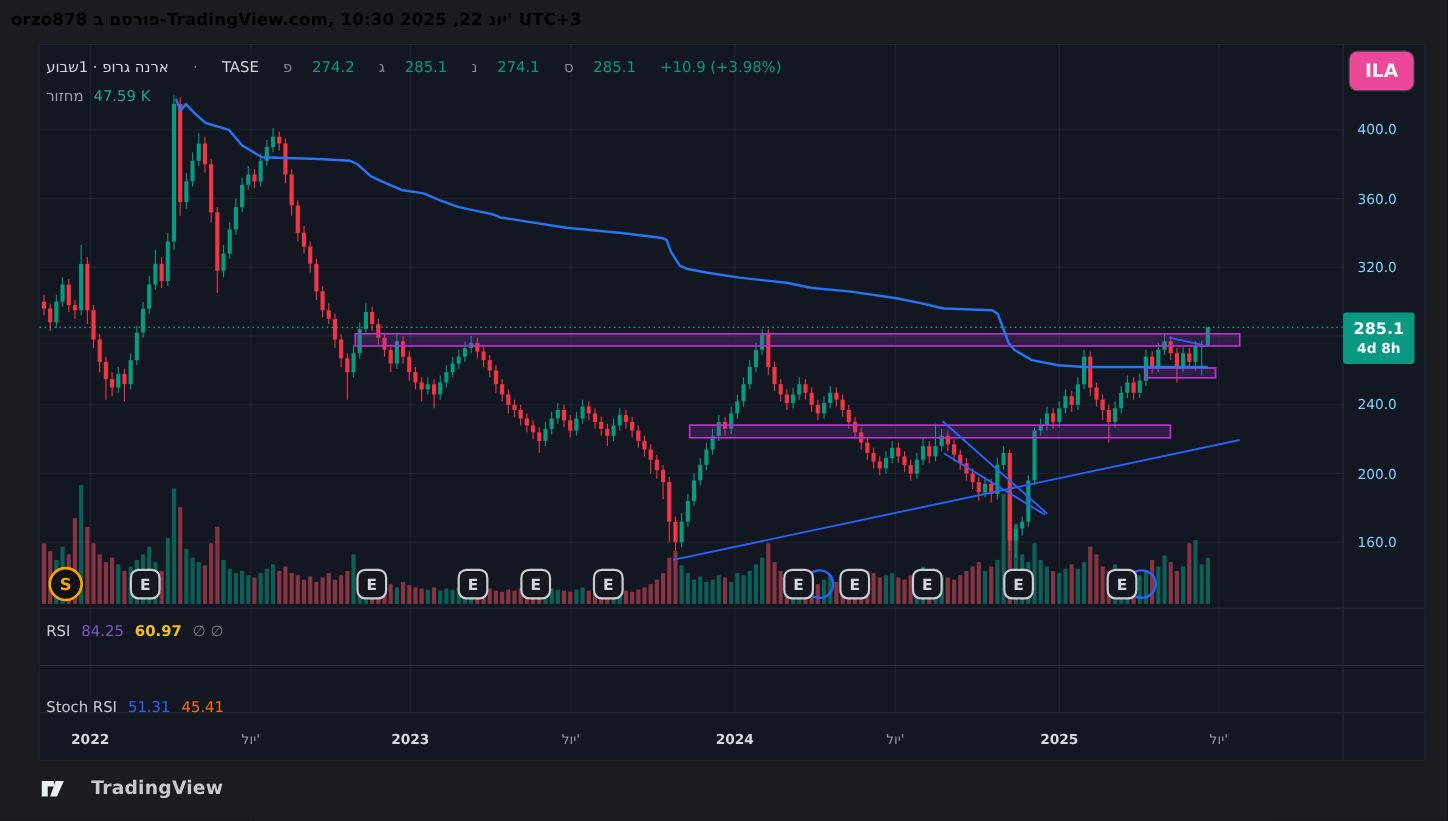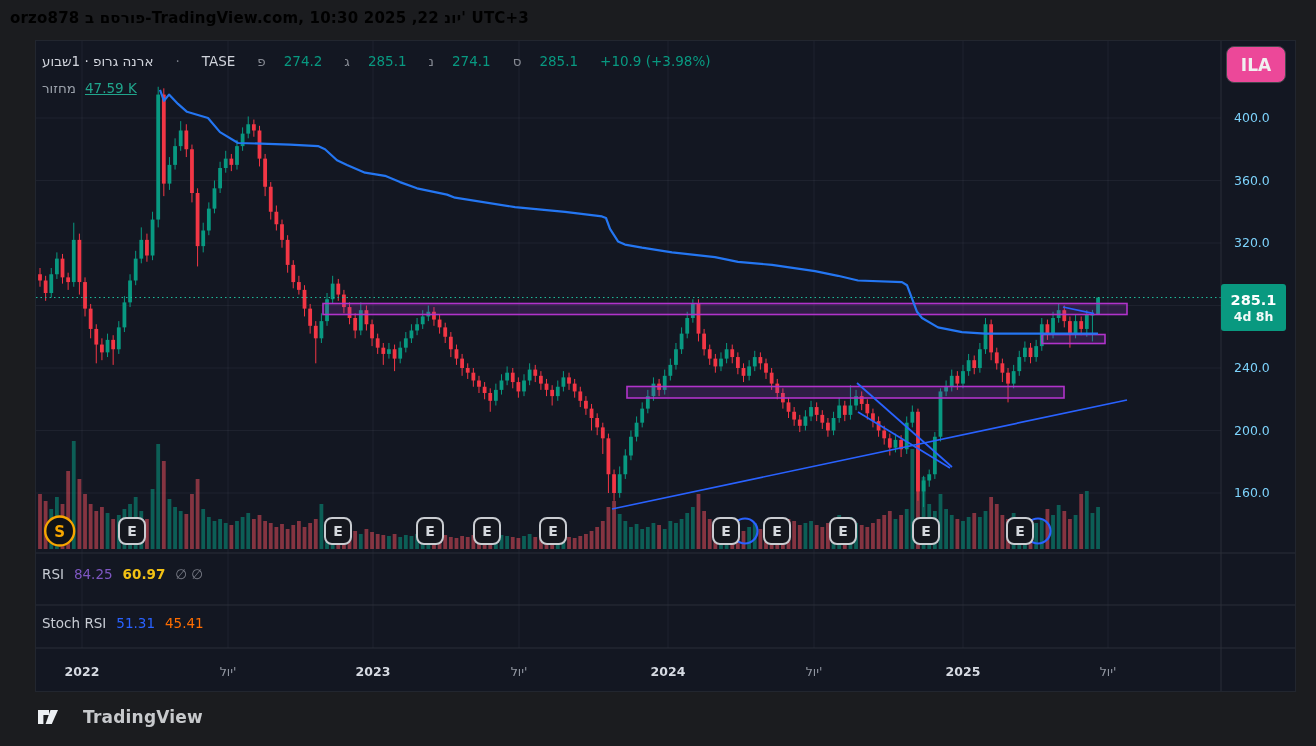--- a/index.html
+++ b/index.html
@@ -10,21 +10,21 @@
   .chart-panel { position:absolute; left:35px; top:40px; width:1261px; height:652px;
     background:#131722; border:1px solid #22262f; }
   .chart-svg { position:absolute; left:35px; top:40px; }
   .legend { position:absolute; left:42px; top:53px; font-size:13.5px; color:#d1d4dc;
     display:flex; align-items:center; gap:22px; direction:ltr; white-space:nowrap; }
   .legend .sep { color:#787b86; }
   .legend .ohlc-key { color:#868a93; margin-right:-4px; }
   .legend .val-up { color:#089981; }
   .legend2 { position:absolute; left:42px; top:80px; font-size:13.5px; color:#9aa0aa;
     display:flex; gap:9px; align-items:center; }
-  .legend2 .vol-val { color:#20a58c;text-decoration:underline; }
+  .legend2 .vol-val { color:#20a58c; }
   .symbol-badge { position:absolute; left:1226px; top:46px; width:60px; height:37px;
     background:#ec4899; border:1px solid #43464d; border-radius:8px; color:#f0f0f0;
     font-size:17px; font-weight:700; display:flex; align-items:center; justify-content:center; }
   .price-badge { position:absolute; left:1221px; top:284px; width:65px; height:47px;
     background:#099980; border-radius:3px; color:#fff; text-align:center;
     display:flex; flex-direction:column; justify-content:center; line-height:1.25; }
   .price-badge .p { font-size:14.5px; font-weight:700; }
   .price-badge .cd { font-size:12.5px; font-weight:700; opacity:.95; }
   .axis-label { position:absolute; left:1227px; width:62px; font-size:12.5px; color:#7dd3fc;
     padding-left:7px; }
@@ -1105,21 +1105,21 @@
     <div class="cd">4d 8h</div>
   </div>
 
   <div class="indicator-row" style="top:566px;">
     <span>RSI</span>
     <span class="rsi-v1">84.25</span>
     <span class="rsi-v2">60.97</span>
     <span class="rsi-empty">∅  ∅</span>
   </div>
 
-  <div class="indicator-row" style="top:615px;">
+  <div class="indicator-row" style="top:635px;">
     <span>Stoch RSI</span>
     <span class="st-v1">51.31</span>
     <span class="st-v2">45.41</span>
   </div>
 
   <div id="price-labels">
       <div class="axis-label" style="top: 110px;">400.0</div>
       <div class="axis-label" style="top: 172.5px;">360.0</div>
       <div class="axis-label" style="top: 235px;">320.0</div>
       <div class="axis-label" style="top: 360px;">240.0</div>

